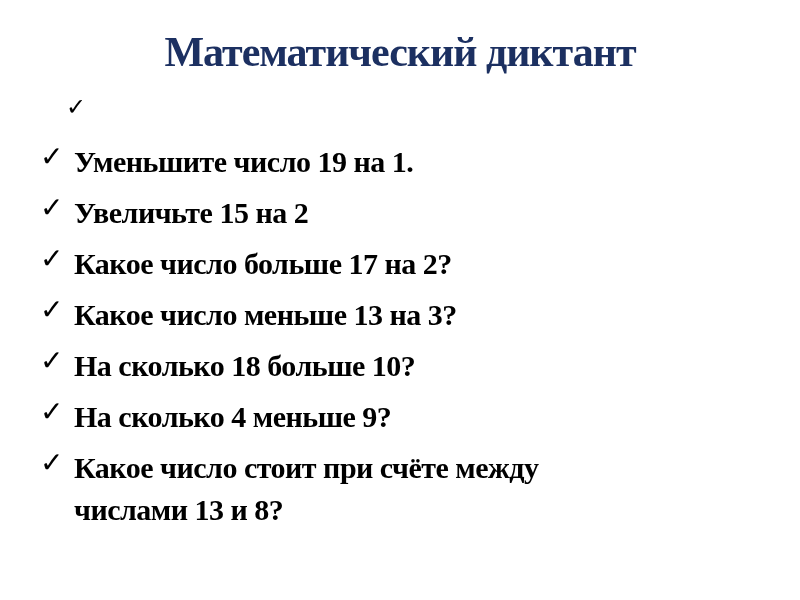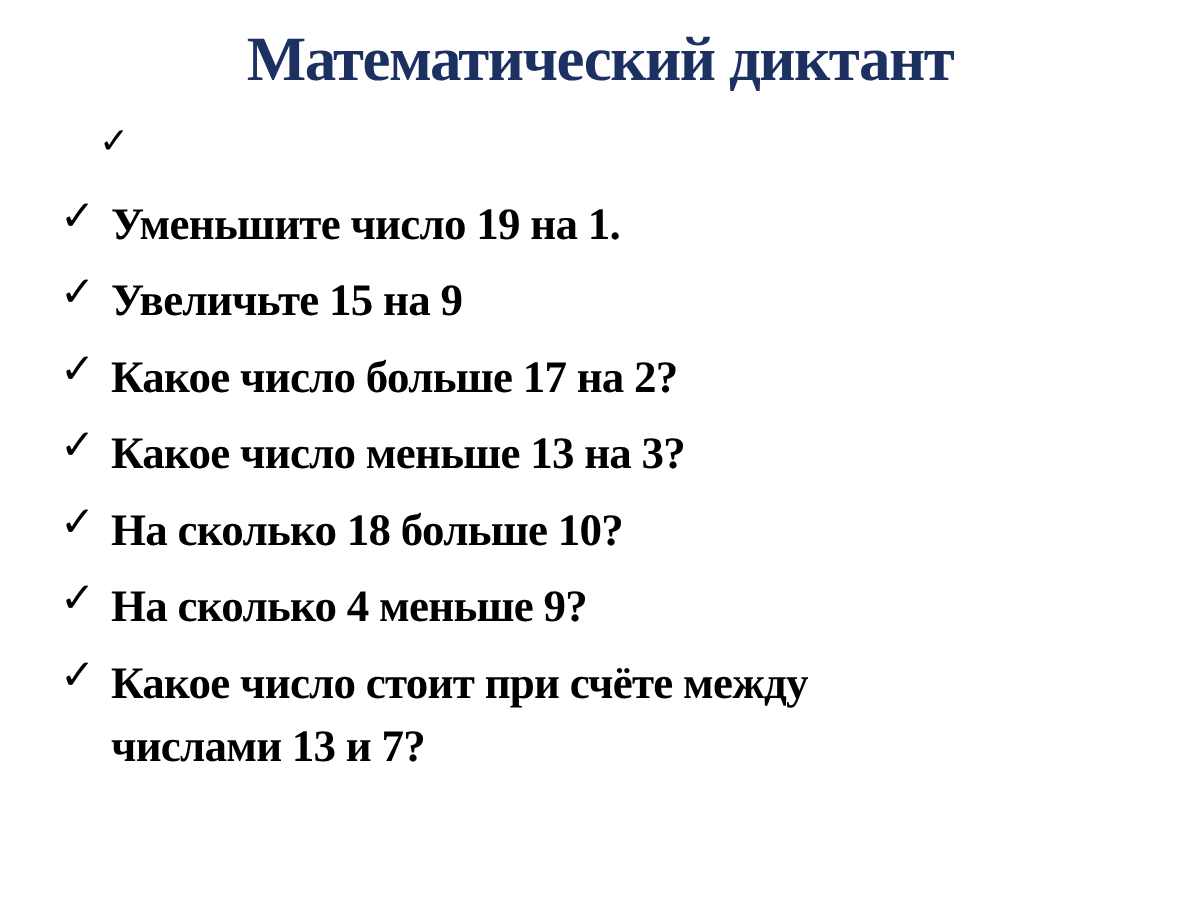--- a/index.html
+++ b/index.html
@@ -12,21 +12,21 @@
     width: 800px;
     height: 600px;
     margin: 0 auto;
     background: #ffffff;
     font-family: "Liberation Serif", serif;
     color: #000000;
     overflow: hidden;
   }
   .slide-title {
     margin: 0;
-    padding-top: 16px;
+    padding-top: 28px;
     text-align: center;
     font-size: 42px;
     line-height: 1.15;
     font-weight: bold;
     letter-spacing: -1px;
     color: #1c3061;
   }
   .subtitle {
     display: flex;
     align-items: flex-start;
@@ -83,38 +83,38 @@
     <span class="check">✓</span>
   </div>
 
   <ul class="items">
     <li class="item">
       <span class="check">✓</span>
       <span class="item-text">Уменьшите число 19 на 1.</span>
     </li>
     <li class="item">
       <span class="check">✓</span>
-      <span class="item-text">Увеличьте 15 на 9</span>
+      <span class="item-text">Увеличьте 15 на 2</span>
     </li>
     <li class="item">
       <span class="check">✓</span>
       <span class="item-text">Какое число больше 17 на 2?</span>
     </li>
     <li class="item">
       <span class="check">✓</span>
       <span class="item-text">Какое число меньше 13 на 3?</span>
     </li>
     <li class="item">
       <span class="check">✓</span>
       <span class="item-text">На сколько 18 больше 10?</span>
     </li>
     <li class="item">
       <span class="check">✓</span>
       <span class="item-text">На сколько 4 меньше 9?</span>
     </li>
     <li class="item">
       <span class="check">✓</span>
       <span class="item-text">Какое число стоит при счёте между
-числами 13 и 7?</span>
+числами 13 и 8?</span>
     </li>
   </ul>
 
 </div>
 
 </body></html>

